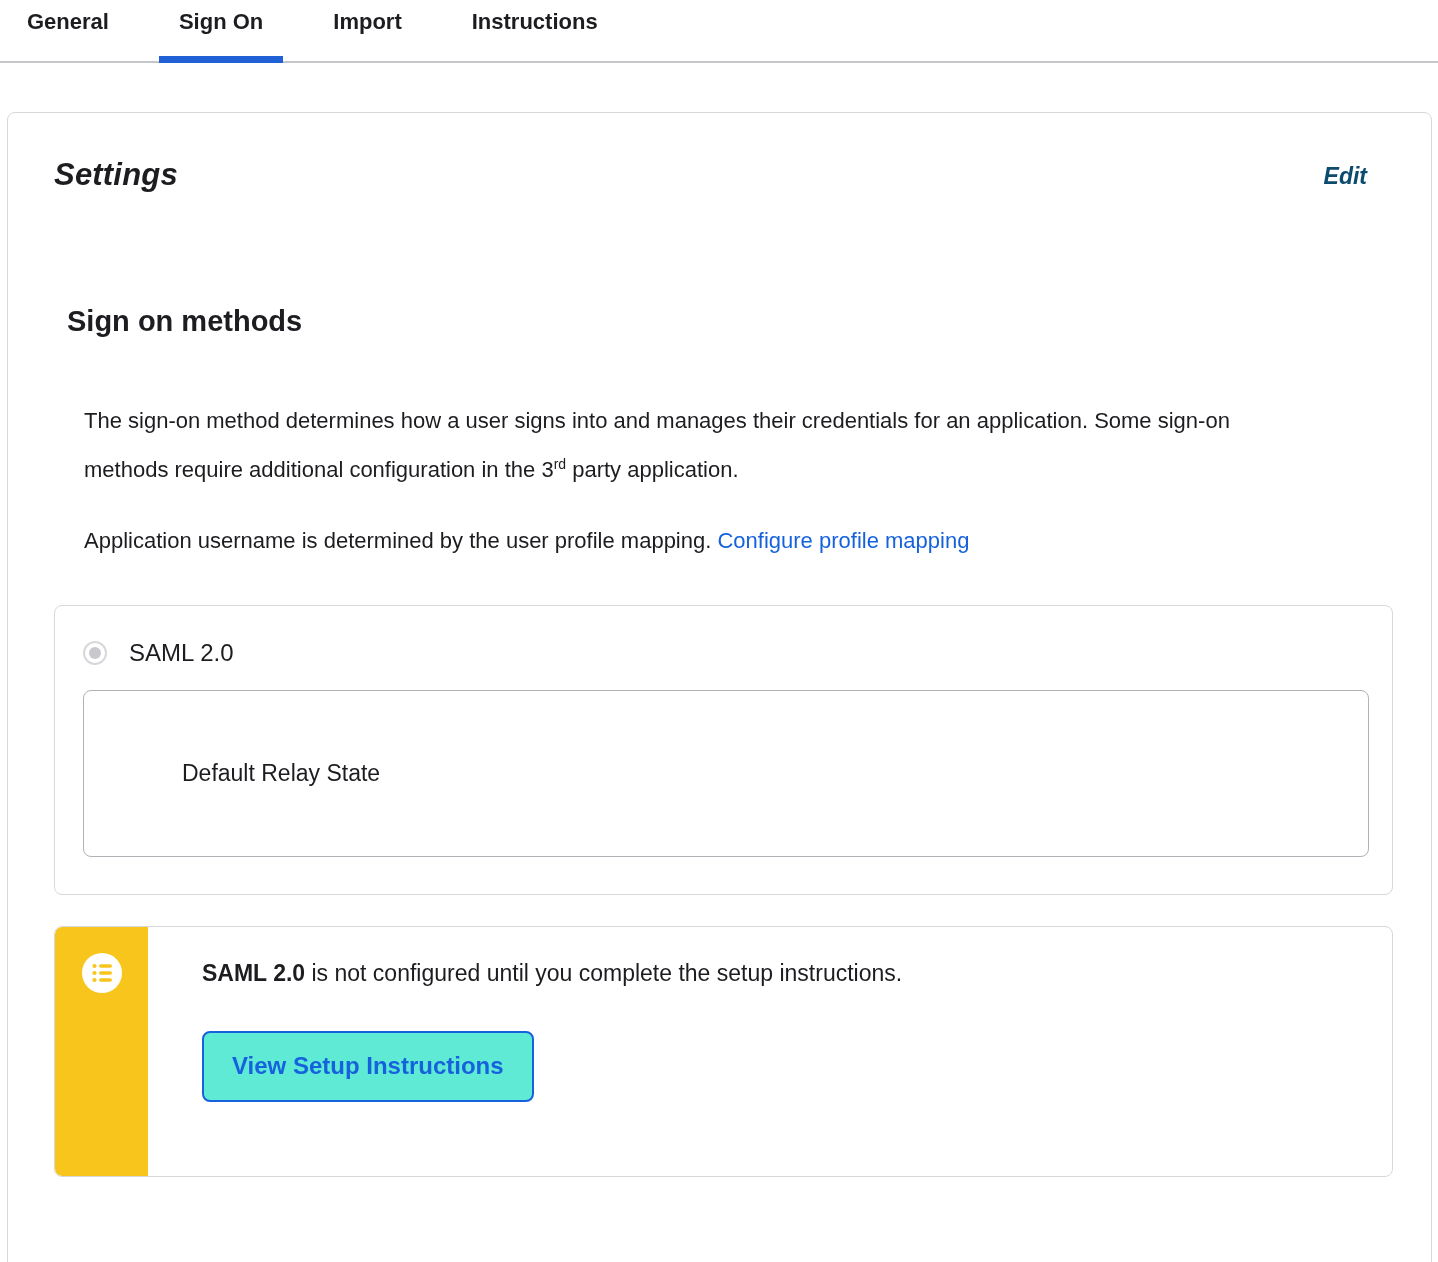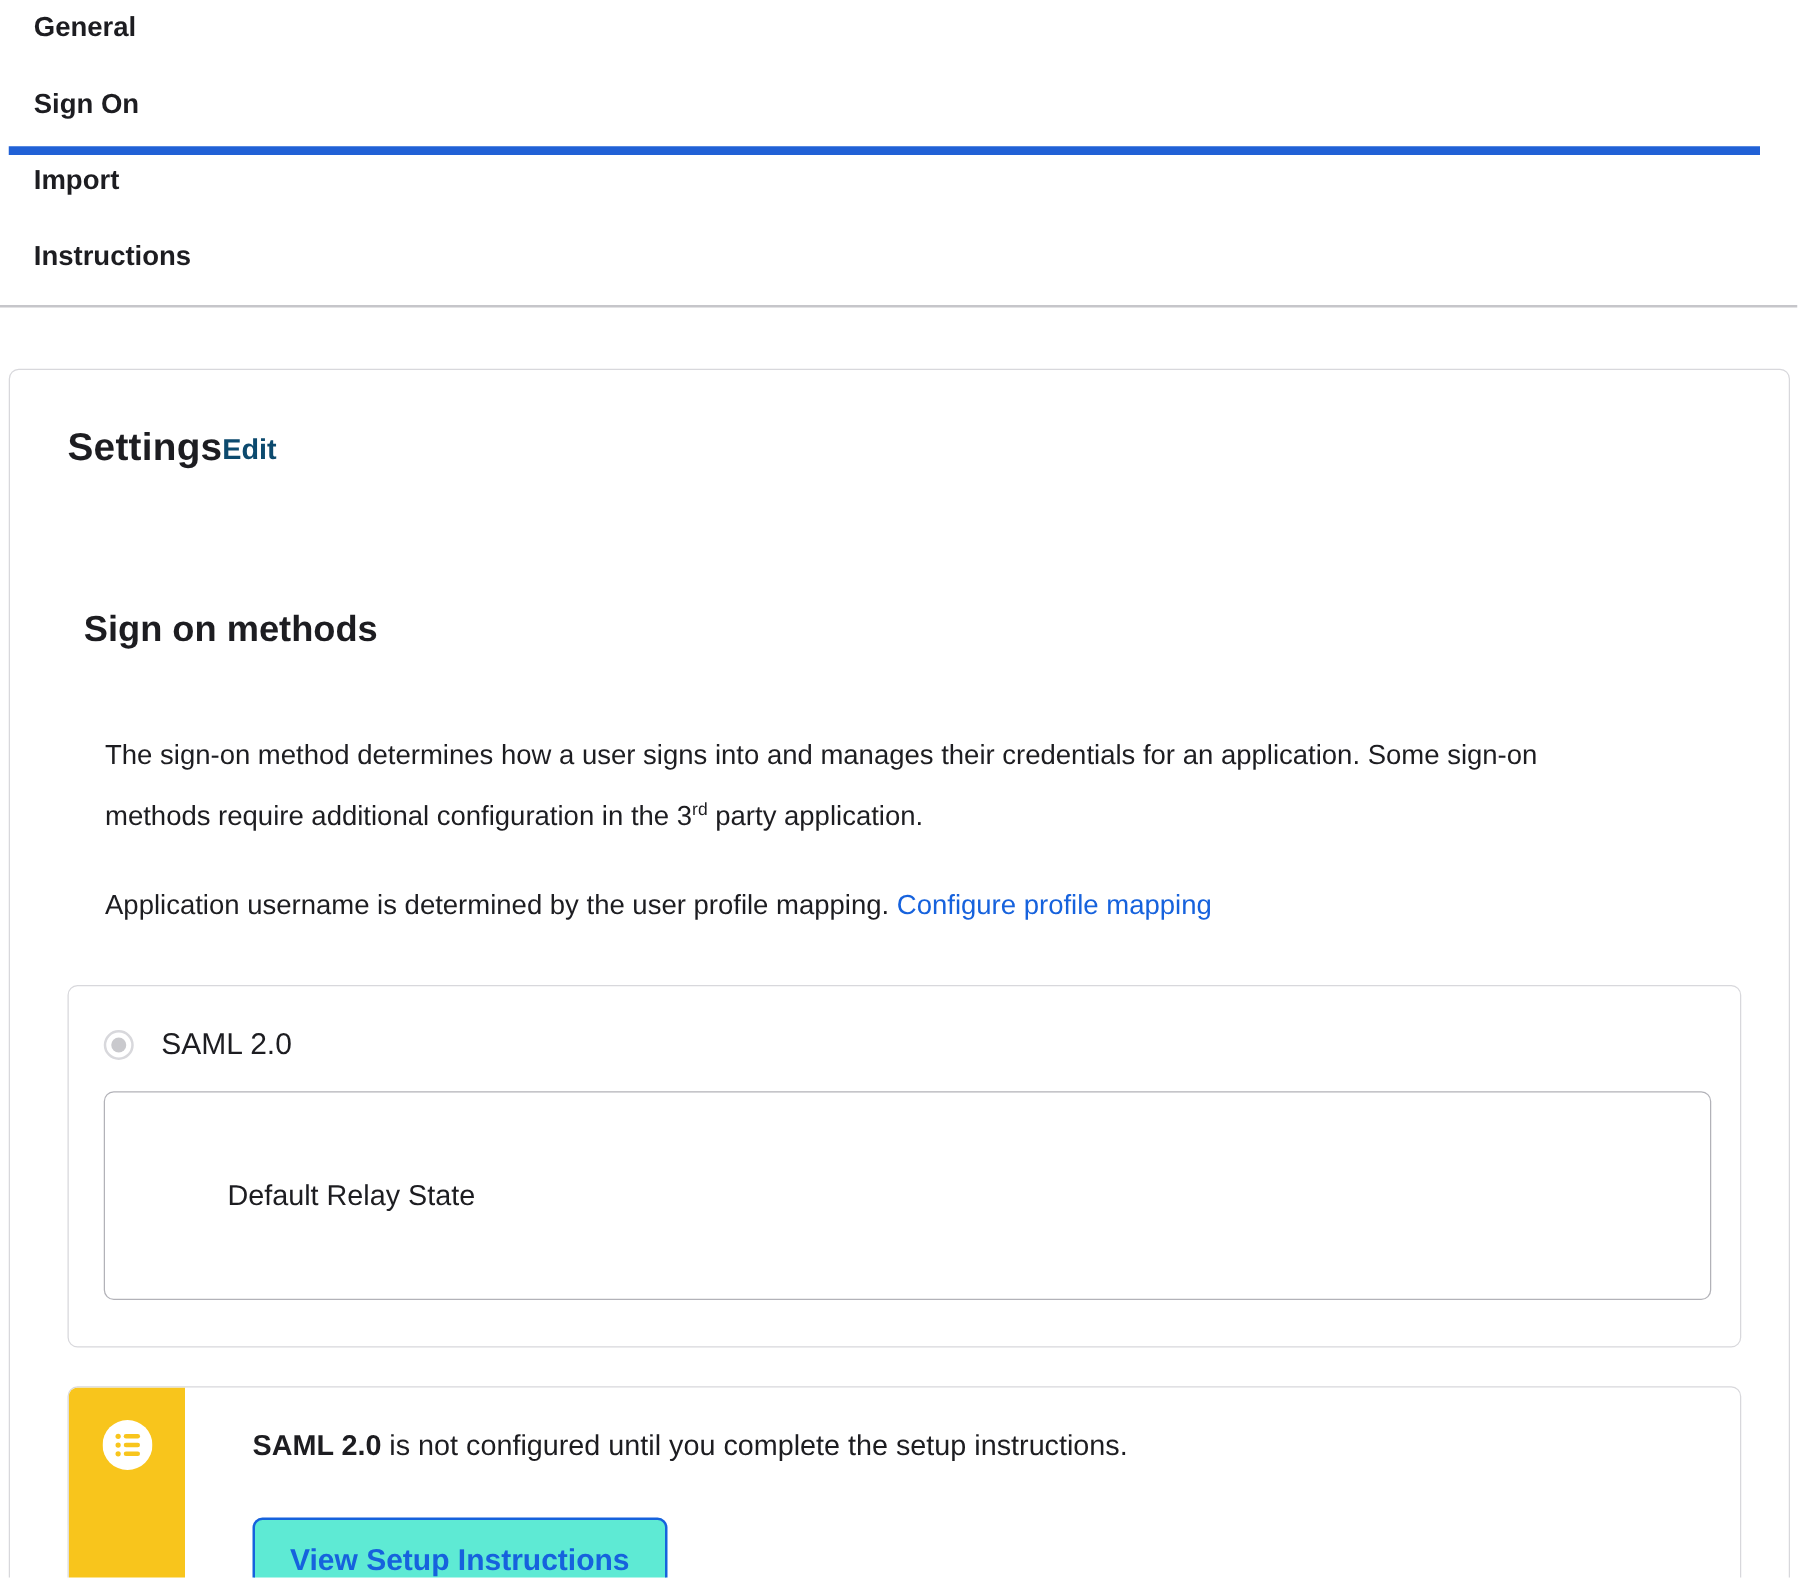--- a/index.html
+++ b/index.html
@@ -9,21 +9,20 @@
     font-family: "Liberation Sans", sans-serif;
     color: #1d1d21;
     overflow: hidden;
   }
 
   
   .tabs-bar {
     display: flex;
     padding-left: 7px;
     border-bottom: 2px solid #c6c6ca;
-    flex-direction: column;
   }
   .tab {
     position: relative;
     padding: 9px 20px 26px;
     margin-right: 30px;
     font-size: 22px;
     font-weight: bold;
     color: #1d1d21;
     cursor: pointer;
     white-space: nowrap;
@@ -41,23 +40,24 @@
     margin: 49px 6px 0 7px;
     width: 1425px;
     height: 1200px;
     border: 1px solid #d8d8dc;
     border-radius: 8px;
     background: #fff;
   }
 
   .card-header {
     display: flex;
-    justify-content: flex-start;
+    justify-content: space-between;
     align-items: flex-start;
     padding: 44px 64px 0 46px;
+    font-style: italic;
   }
   .card-title {
     font-size: 31px;
     font-weight: bold;
     letter-spacing: 0.2px;
   }
   .edit-link {
     font-size: 23px;
     font-weight: bold;
     color: #0c4a6e;
@@ -130,21 +130,21 @@
     display: flex;
     align-items: center;
     padding-left: 98px;
   }
   .relay-label { font-size: 23px; }
 
   
   .callout {
     margin: 31px 16px 0 46px;
     width: 1339px;
-    height: 283px;
+    height: 251px;
     border: 1px solid #d8d8dc;
     border-radius: 8px;
     display: flex;
     overflow: hidden;
     background: #fff;
   }
   .callout-strip {
     flex: none;
     width: 93px;
     background: #f8c51c;

